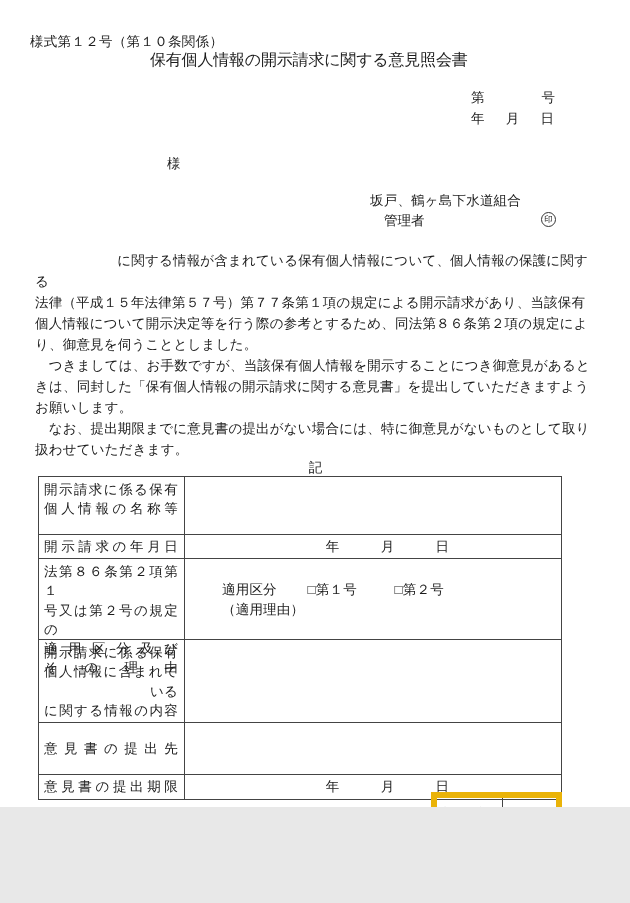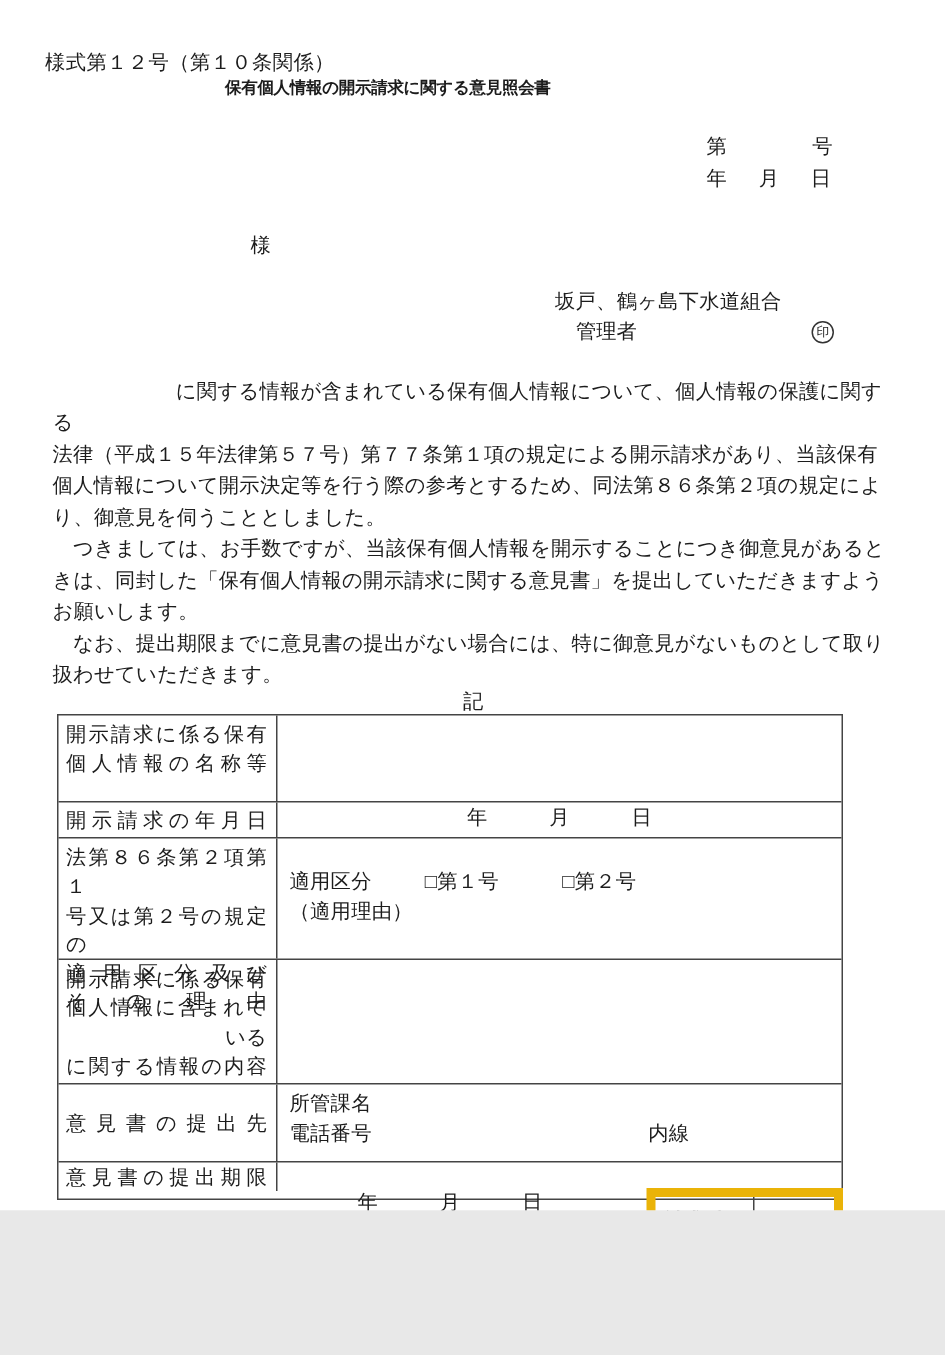--- a/index.html
+++ b/index.html
@@ -3,41 +3,41 @@
 <meta charset="utf-8">
 <style>
   html,body{margin:0;padding:0;background:#e8e8e8;}
   .page{
     position:relative;width:630px;height:807px;background:#ffffff;
     font-family:"Liberation Serif","DejaVu Serif",serif;
     color:#1c1c1c;font-size:13.5px;overflow:hidden;
   }
   .abs{position:absolute;}
   .form-number{left:30px;top:33px;line-height:17px;letter-spacing:0.3px;}
-  .doc-title{left:150px;top:51px;font-size:11px;line-height:17px;letter-spacing:-0.2px;font-weight:bold;}
+  .doc-title{left:150px;top:51px;font-size:16px;line-height:17px;letter-spacing:-0.2px;}
   .docnum-line{left:471px;top:89px;width:84px;display:flex;justify-content:space-between;line-height:17px;}
   .date-line{left:471px;top:110px;width:83px;display:flex;justify-content:space-between;line-height:17px;}
   .addressee{left:167px;top:155px;line-height:17px;}
   .sender-org{left:370px;top:192px;line-height:17px;letter-spacing:0.2px;}
-  .sender-title-row{left:384px;top:212px;width:172px;display:flex;justify-content:space-between;align-items:flex-end;line-height:17px;}
+  .sender-title-row{left:384px;top:212px;width:172px;display:flex;justify-content:space-between;align-items:flex-start;line-height:17px;}
   .seal{width:15px;height:15px;border:1px solid #333;border-radius:50%;display:flex;align-items:center;justify-content:center;font-size:8.5px;box-sizing:border-box;}
   .body-block{left:35px;top:250px;width:561px;line-height:21px;letter-spacing:0.2px;}
   .para{white-space:pre-line;margin:0;}
   .record-heading{text-align:center;line-height:16px;}
   
   .form-table{margin-left:3px;width:524px;border:1px solid #444;box-sizing:border-box;line-height:19.3px;}
-  .t-row{display:flex;box-sizing:border-box;}
+  .t-row{display:flex;box-sizing:border-box;gap:29px;}
   .t-row + .t-row{border-top:1px solid #444;}
   .t-label{width:146px;box-sizing:border-box;border-right:1px solid #444;padding:3px 6px 0 5px;display:flex;flex-direction:column;}
   .t-label.vcenter{justify-content:center;padding-top:0;}
   .jline{text-align:justify;text-align-last:justify;text-justify:inter-character;}
   .nline{text-align:right;}
-  .t-content{flex:1;box-sizing:border-box;padding-left:8px;font-family:Liberation Mono, monospace;}
+  .t-content{flex:1;box-sizing:border-box;padding-left:8px;}
   .t-content.date-cell{display:flex;align-items:center;justify-content:center;padding-left:0;}
-  .r1{height:57px;} .r2{height:24px;} .r3{height:81px;} .r4{height:83px;} .r5{height:52px;} .r6{height:25px;flex-direction:column;}
+  .r1{height:57px;} .r2{height:24px;} .r3{height:81px;} .r4{height:83px;} .r5{height:52px;} .r6{height:25px;}
   .clause-cell{padding-top:21px;line-height:19.5px;}
   .clause-line1 .opt1{margin-left:10px;padding-left:17px;} .clause-line1 .opt2{margin-left:34px;}
   .submit-cell{padding-top:5px;line-height:20px;}
   .ext-label{margin-left:176px;}
   .request-box{left:431px;top:792px;width:131px;height:44px;border:6px solid #eab308;box-sizing:border-box;display:flex;font-weight:bold;}
   .request-label{width:66px;border-right:1px solid #444;box-sizing:border-box;display:flex;align-items:center;justify-content:center;font-size:13px;}
   .request-value{flex:1;}
 </style>
 </head>
 <body>
@@ -123,27 +123,20 @@
           <div class="nline">いる</div>
           <div class="jline">に関する情報の内容</div>
         </div>
         <div class="t-content"></div>
       </div>
 
       <div class="t-row r5">
         <div class="t-label vcenter">
           <div class="jline">意見書の提出先</div>
         </div>
-        <div class="t-content submit-cell">
-          <div>所管課名</div>
-          <div>
-            <span>電話番号</span>
-            <span class="ext-label">内線</span>
-          </div>
-        </div>
       </div>
 
       <div class="t-row r6">
         <div class="t-label vcenter">
           <div class="jline">意見書の提出期限</div>
         </div>
         <div class="t-content date-cell">年　　　月　　　日</div>
       </div>
 
     </div>

